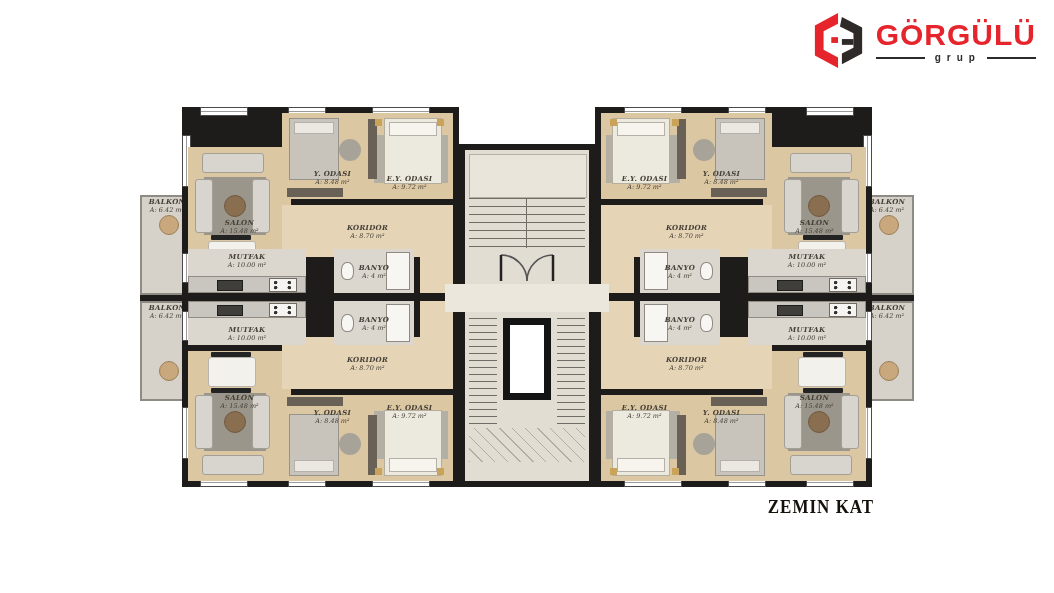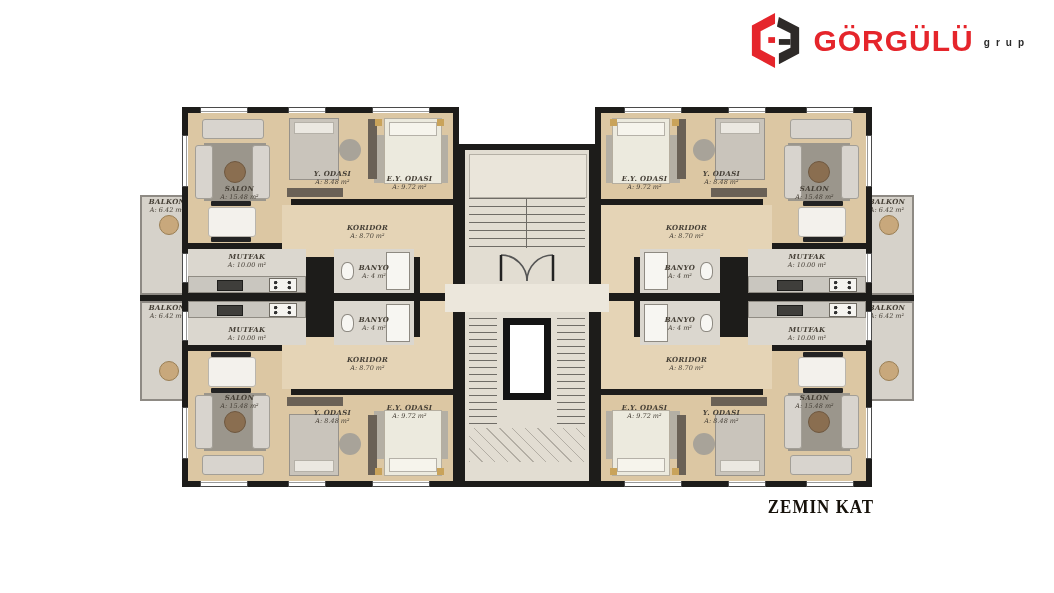--- a/index.html
+++ b/index.html
@@ -2,42 +2,42 @@
 <html><head>
 <meta charset="utf-8">
 <style>
   html,body{margin:0;padding:0;background:#fff;}
   body{width:1054px;height:593px;position:relative;overflow:hidden;
        font-family:"DejaVu Serif", serif;}
 
   
   .logo{position:absolute;top:12px;right:18px;display:flex;align-items:center;gap:10px;}
   .logo-icon{width:54px;height:58px;}
-  .logo-text{display:flex;}
+  .logo-text{display:flex;flex-direction:column;}
   .brand{font:800 30px/30px "Liberation Sans", sans-serif;color:#e5252b;letter-spacing:1px;}
   .sub-row{display:flex;align-items:center;gap:6px;margin-top:3px;}
   .sub-line{flex:1;height:2px;background:#2b2b2b;}
   .sub{font:700 10px/10px "Liberation Sans", sans-serif;color:#2b2b2b;letter-spacing:6px;padding-left:4px;}
 
   
   .plan{position:absolute;left:137px;top:98px;width:780px;height:396px;}
 
   
   .wing{position:absolute;top:9px;width:277px;height:380px;background:#1d1c1a;}
   .wing-left{left:45px;} .wing-right{left:458px;}
   .apt{position:absolute;left:0;right:0;height:190px;}
   .apt.T{top:0;} .apt.B{bottom:0;}
 
   .room{position:absolute;}
   .wood{background:#dcc7a3;}
   .wood-light{background:#e5d4b6;}
   .tile{background:#dbd7cf;}
 
   
-  .salon{width:103px;height:130px;}
+  .salon{width:103px;height:130px;margin-top:34px;}
   .L .salon{left:6px;} .R .salon{right:6px;} .T .salon{top:6px;} .B .salon{bottom:6px;}
   .y-odasi{width:101px;height:86px;}
   .L .y-odasi{left:100px;} .R .y-odasi{right:100px;} .T .y-odasi{top:6px;} .B .y-odasi{bottom:6px;}
   .ey-odasi{width:87px;height:86px;}
   .L .ey-odasi{left:184px;} .R .ey-odasi{right:184px;} .T .ey-odasi{top:6px;} .B .ey-odasi{bottom:6px;}
   .koridor{width:171px;height:52px;}
   .L .koridor{left:100px;} .R .koridor{right:100px;} .T .koridor{top:98px;} .B .koridor{bottom:98px;}
   .arm{width:33px;height:58px;}
   .L .arm{left:238px;} .R .arm{right:238px;} .T .arm{top:128px;} .B .arm{bottom:128px;}
   .mutfak{width:118px;height:44px;}

